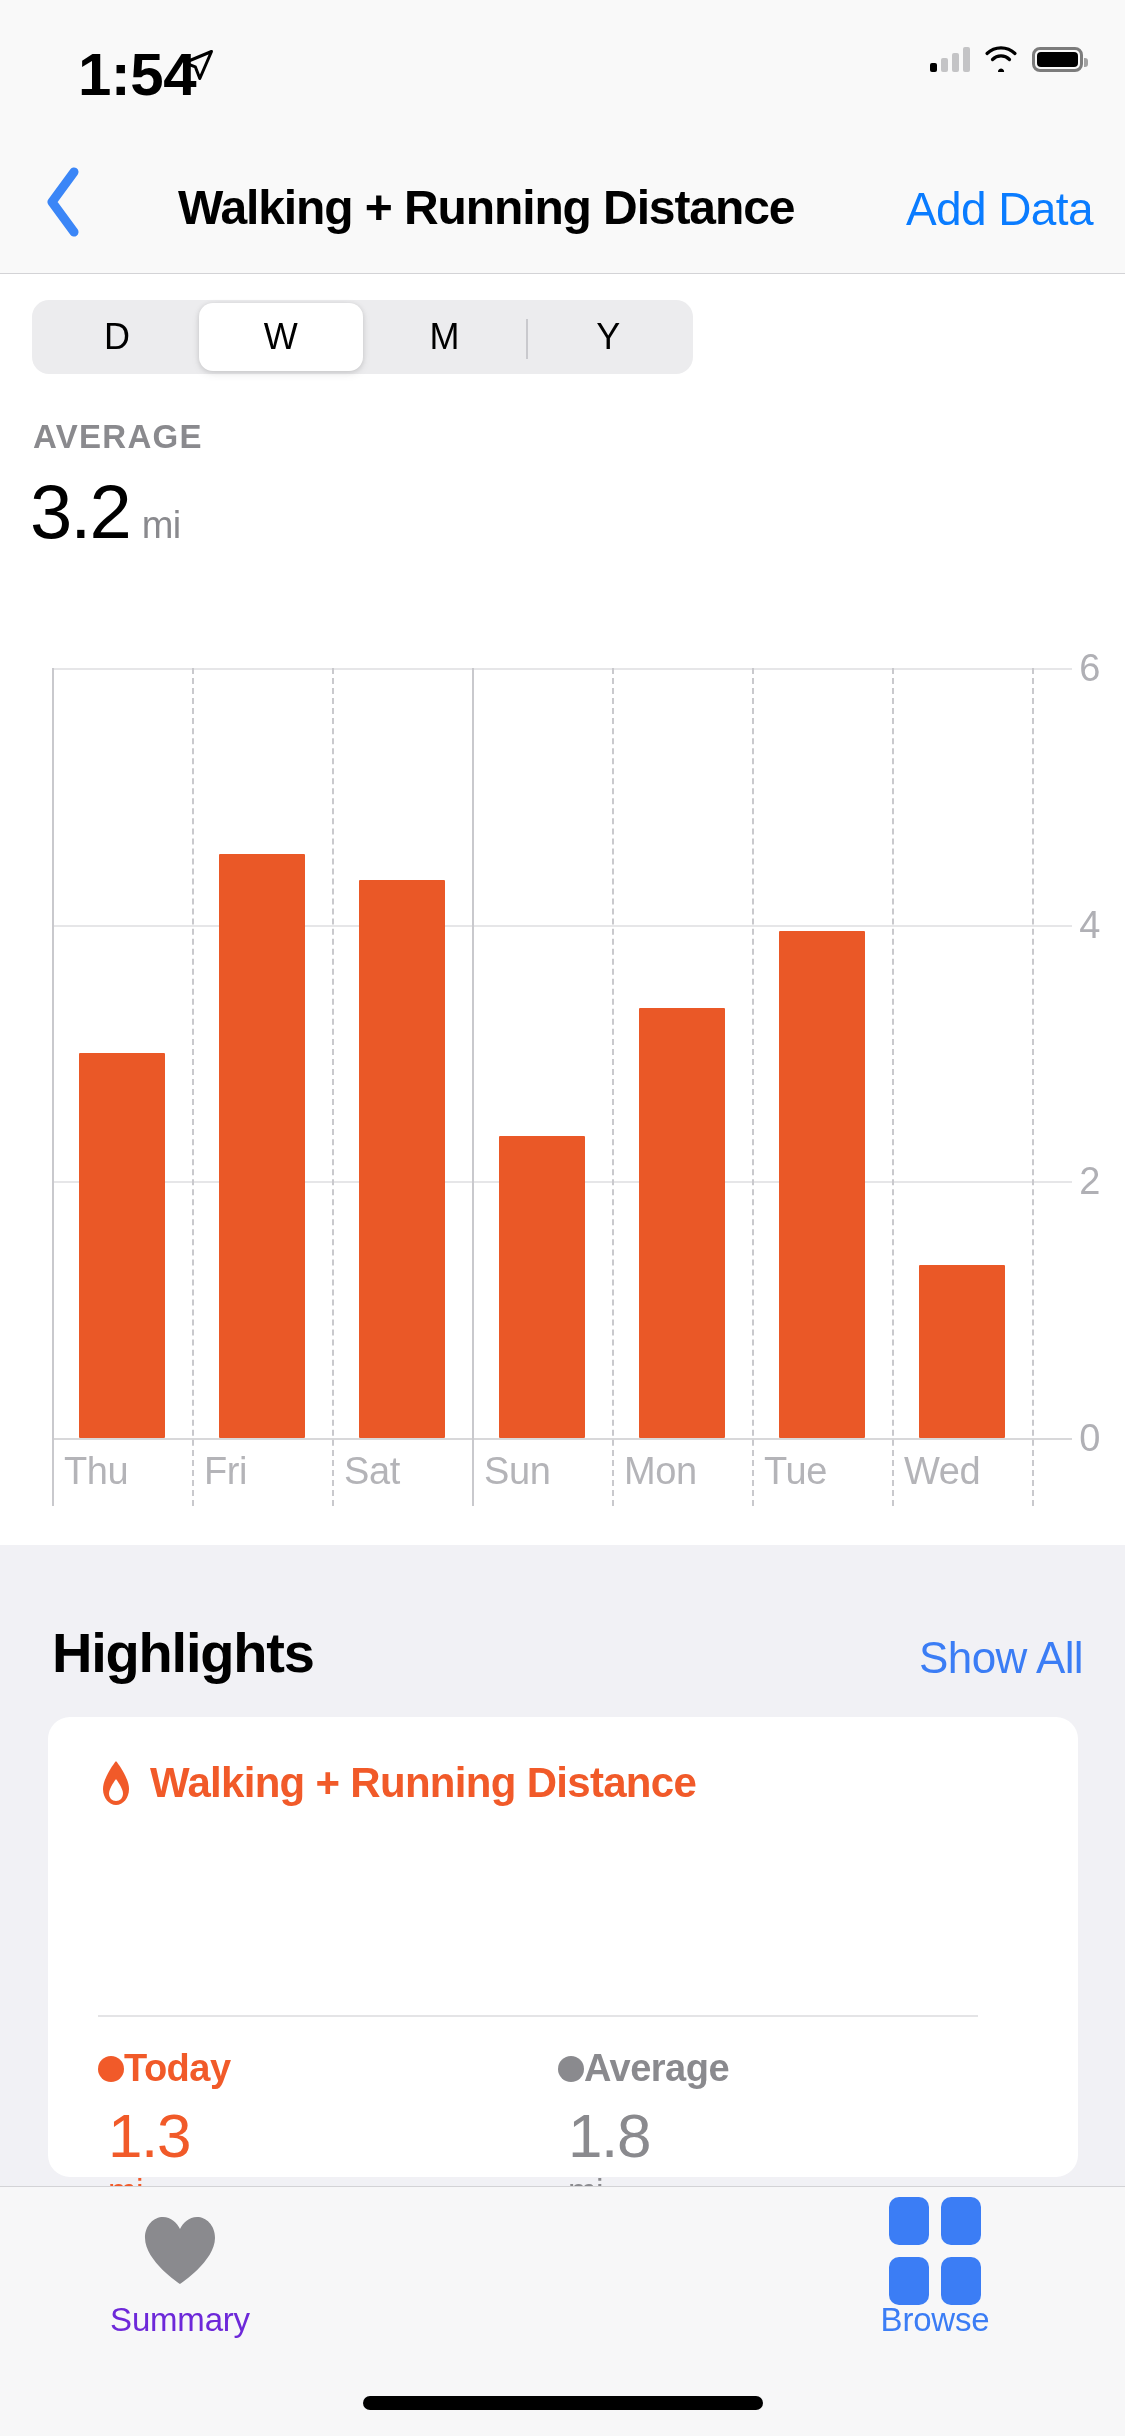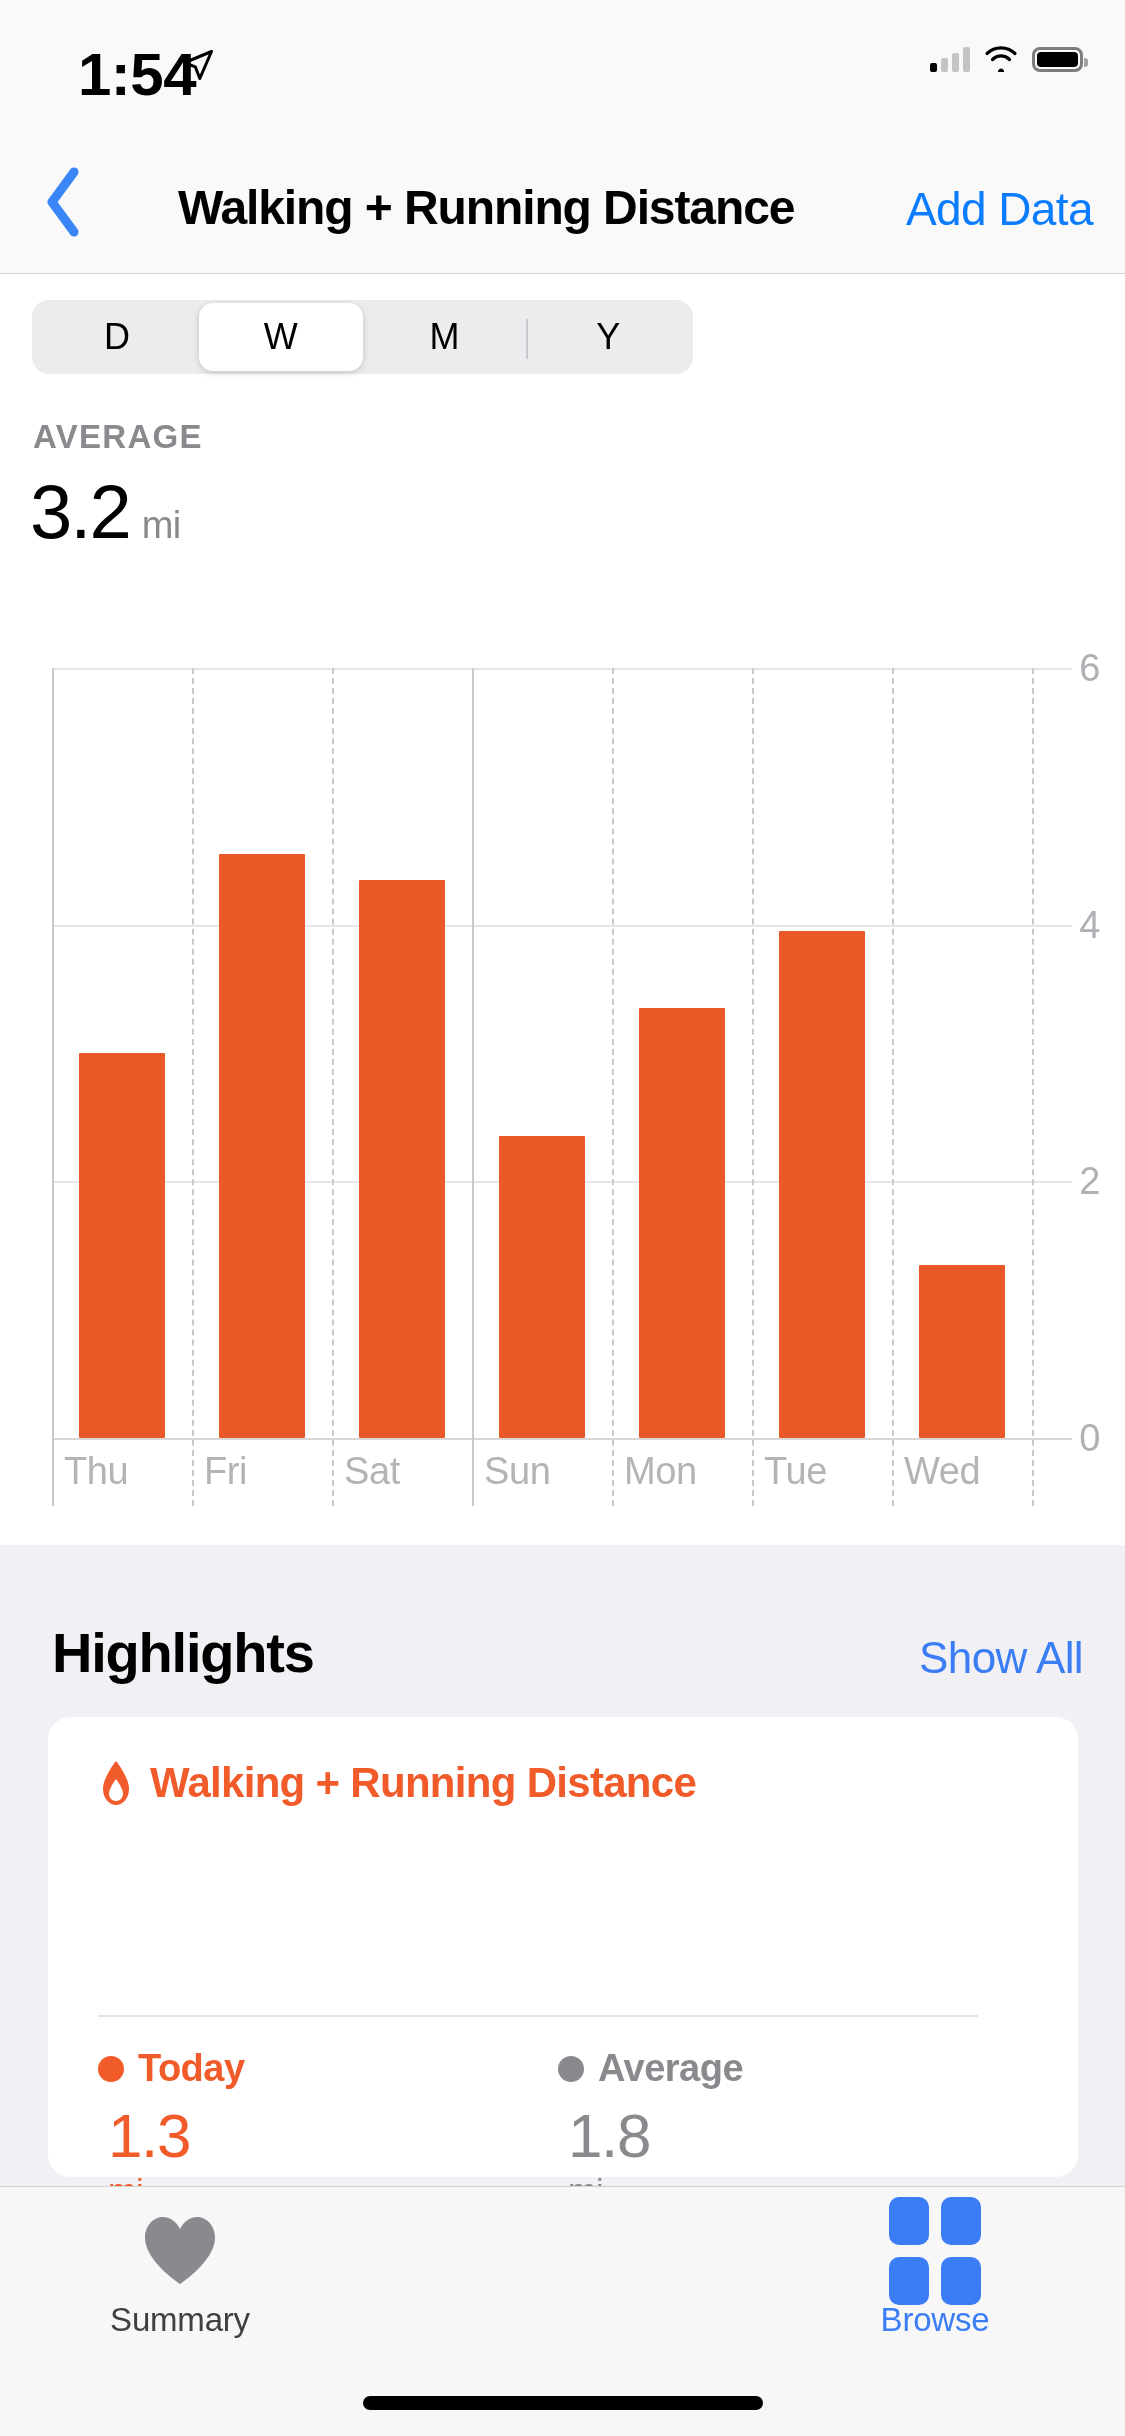--- a/index.html
+++ b/index.html
@@ -143,21 +143,21 @@
   }
   .card-body {
     position:absolute; left:48px; top:122px; width:930px;
     font-size:46px; font-weight:500; color:#000; line-height:1.33; letter-spacing:-0.9px;
   }
   .card-sep {
     position:absolute; left:50px; top:298px; width:880px; height:2px; background:#e4e4e6;
   }
   .stats { position:absolute; left:50px; top:330px; width:920px; display:flex; }
   .stat { width:50%; }
-  .stat-hdr { display:flex; align-items:center; gap:14px; }
+  .stat-hdr { display:flex; align-items:center; }
   .dot { width:26px; height:26px; border-radius:50%; display:block; }
   .stat-name { font-size:38px; font-weight:600; letter-spacing:-0.5px; }
   .stat-val { display:flex; align-items:baseline; margin-top:10px;flex-direction:column; }
   .stat-num { font-size:62px; font-weight:400; letter-spacing:-1.4px; }
   .stat-unit { font-size:34px; font-weight:500; margin-left:10px; letter-spacing:-0.4px; }
   .s-today .stat-name, .s-today .stat-num, .s-today .stat-unit { color:#f15a29; }
   .s-avg .stat-name, .s-avg .stat-num, .s-avg .stat-unit { color:#8a8a8e; }
 
   
   .tabbar {
@@ -165,21 +165,21 @@
     background:#f7f7f8; border-top:1.5px solid #d3d3d6;
   }
   .tab {
     position:absolute; top:18px; width:300px; height:160px;
     display:flex; flex-direction:column; align-items:center; justify-content:flex-start;
   }
   .tab.t1 { left:30px; }
   .tab.t2 { right:40px; }
   .tab-ico { height:92px; display:flex; align-items:center; justify-content:center; }
   .tab-lbl { font-size:33px; letter-spacing:-0.2px; margin-top:4px; }
-  .tab.t1 .tab-lbl { color:#404040; }
+  .tab.t1 .tab-lbl { color:#6d28d9; }
   .tab.t2 .tab-lbl { color:#3b7df5;text-align:right; }
   .grid-ico { display:grid; grid-template-columns:40px 40px; gap:12px; }
   .grid-ico i { display:block; width:40px; height:48px; background:#3b7df5; border-radius:10px; }
   .home-ind {
     position:absolute; left:50%; transform:translateX(-50%); bottom:26px;
     width:400px; height:14px; background:#000; border-radius:8px;
   }
 </style>
 </head>
 <body>

